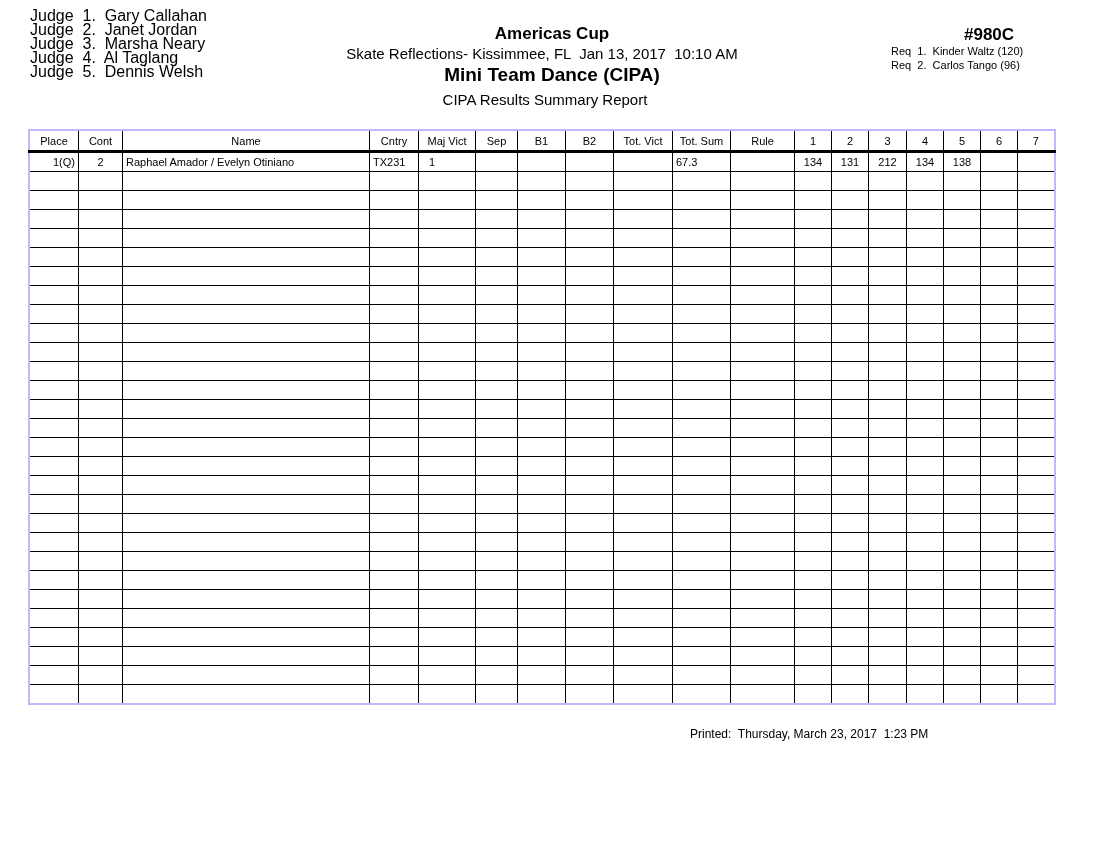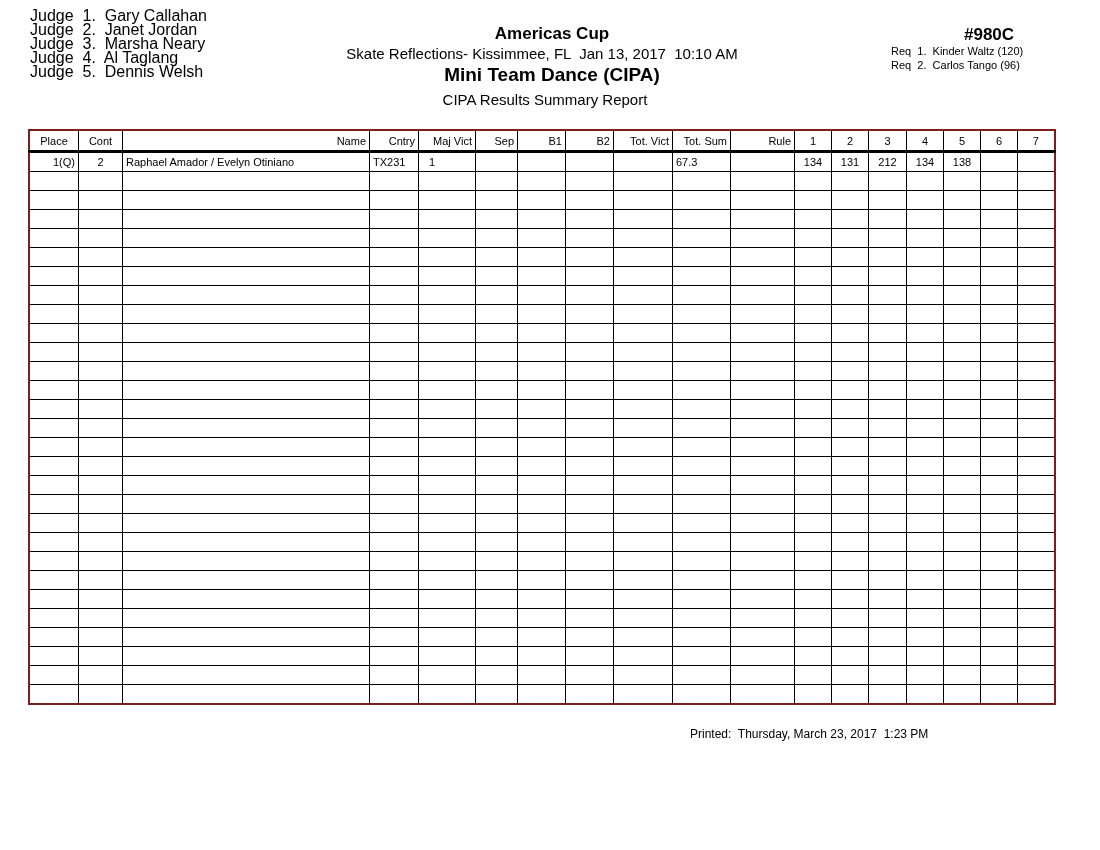--- a/index.html
+++ b/index.html
@@ -9,25 +9,25 @@
   .judges div { white-space:pre; }
   .t-event { position:absolute; left:0; width:1104px; top:24px; text-align:center; font-size:17px; font-weight:bold; }
   .t-venue { position:absolute; left:0; width:1084px; top:45px; text-align:center; font-size:15px; }
   .t-category { position:absolute; left:0; width:1104px; top:64px; text-align:center; font-size:19px; font-weight:bold; }
   .t-report { position:absolute; left:0; width:1090px; top:91px; text-align:center; font-size:15px; }
   .event-num { position:absolute; left:964px; top:25px; font-size:17px; font-weight:bold; }
   .reqs { position:absolute; left:891px; top:44px; font-size:11px; line-height:14px; }
   .reqs div { white-space:pre; }
   table.results { position:absolute; left:28px; top:129px; border-collapse:collapse; table-layout:fixed; }
   table.results td, table.results th { border:1px solid #000; height:18px; padding:0 3px; font-size:11px; font-weight:normal; overflow:hidden; white-space:nowrap; }
-  table.results th { text-align:right; height:19px; }
+  table.results th { text-align:center; height:19px; }
   table.results tr.hdr th { border-bottom:3px solid #000; }
   table.results th.c, table.results td.c { text-align:center; }
   table.results td.pl { text-align:center;padding-left:23px; }
-  table.results { border:2px solid #7f1d1d; }
+  table.results { border:2px solid #c4b5fd; }
   .printed { position:absolute; left:690px; top:727px; font-size:12px; white-space:pre; }
 </style>
 </head>
 <body>
 
 <div class="judges">
   <div>Judge  1.  Gary Callahan</div>
   <div>Judge  2.  Janet Jordan</div>
   <div>Judge  3.  Marsha Neary</div>
   <div>Judge  4.  Al Taglang</div>

